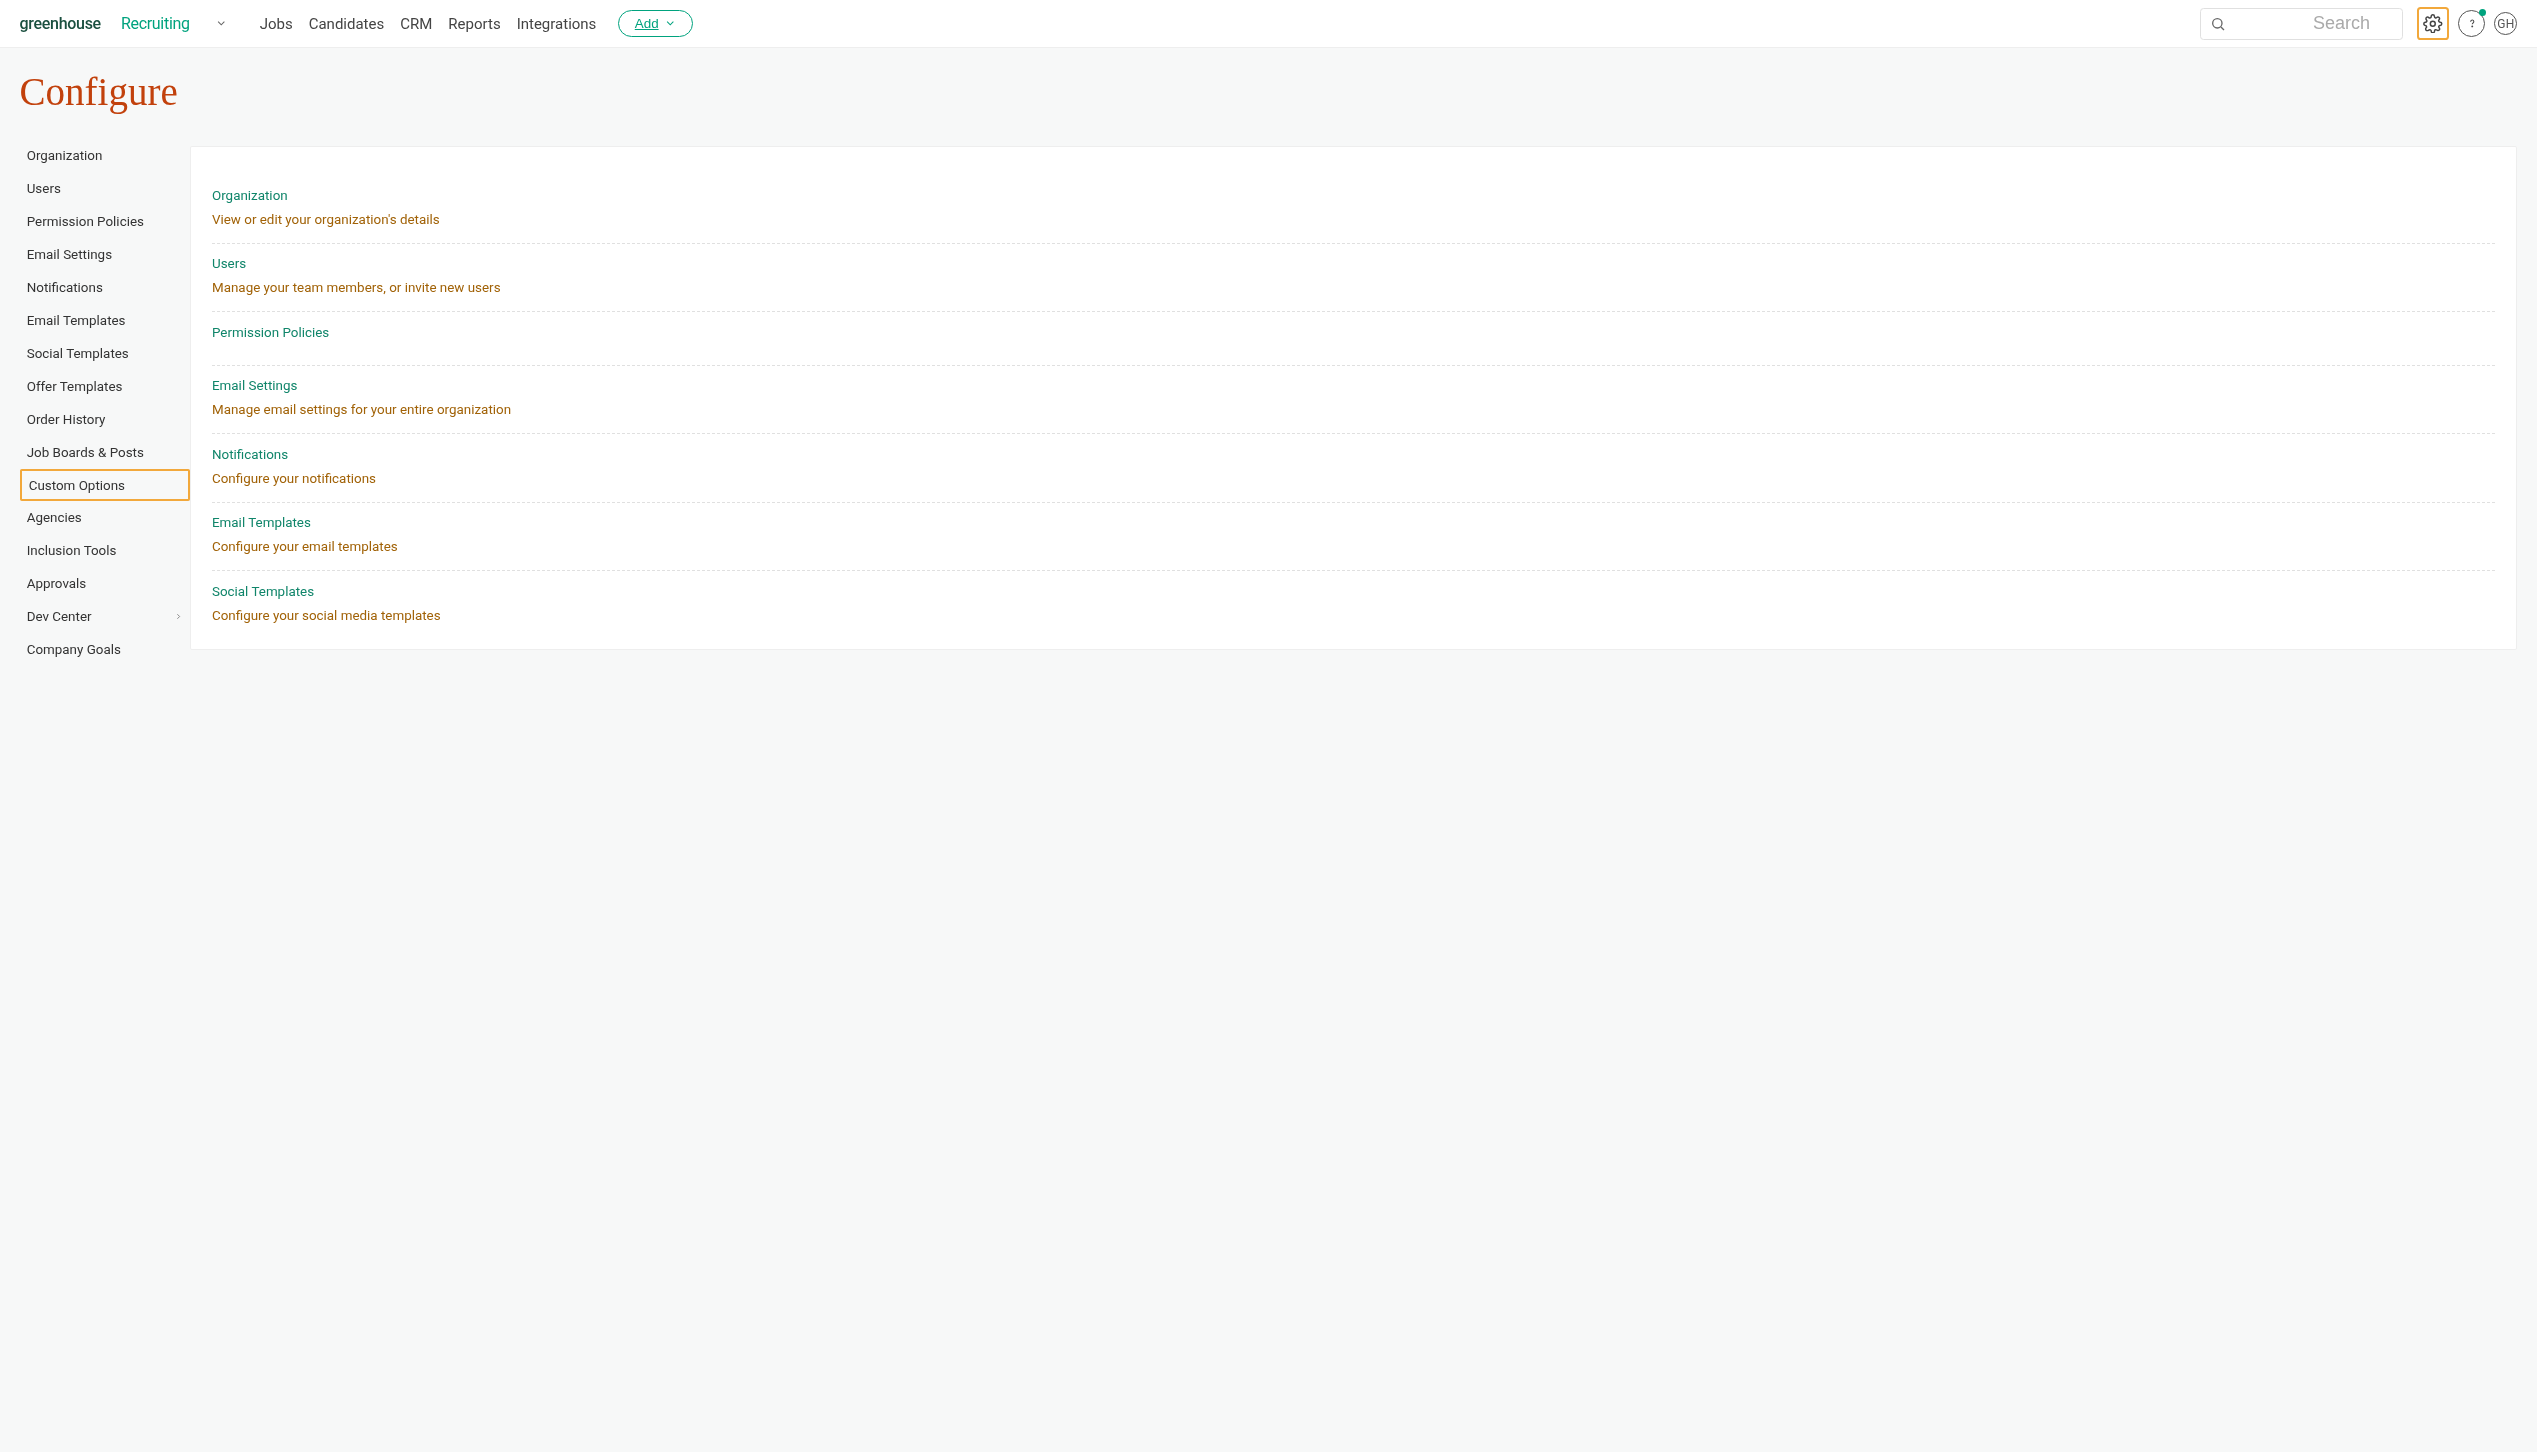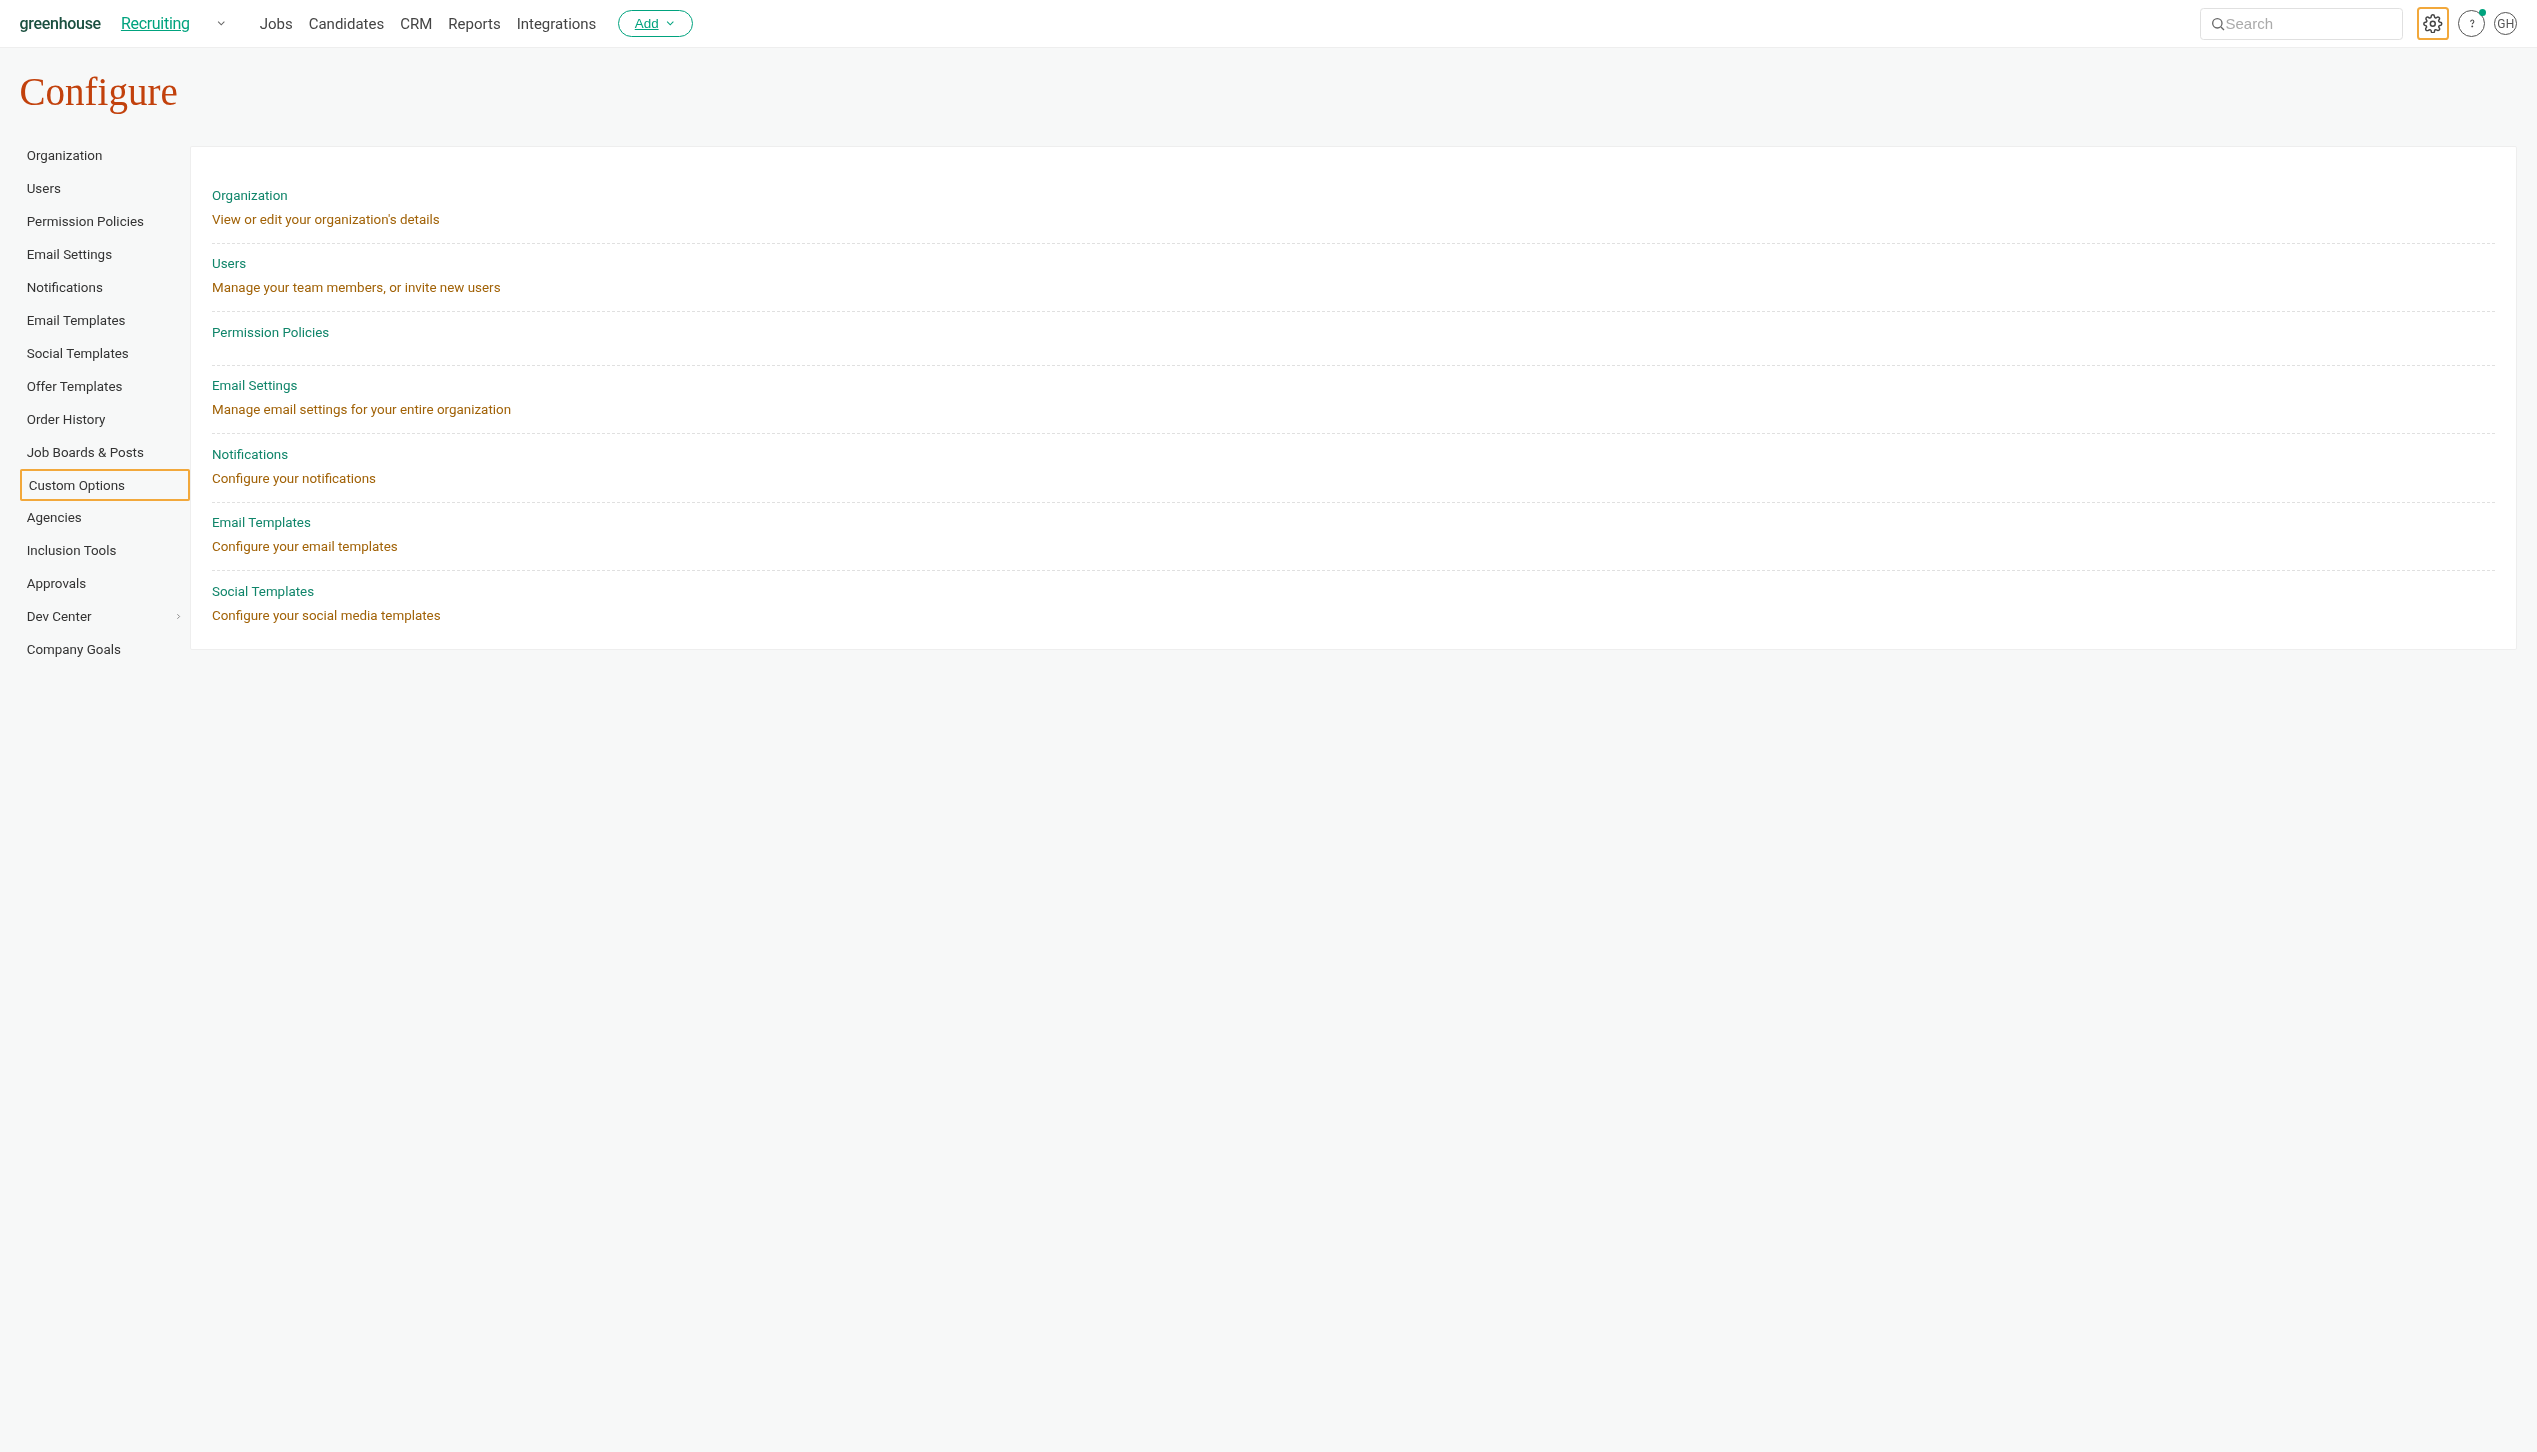--- a/index.html
+++ b/index.html
@@ -17,41 +17,41 @@
   border-bottom: 0.9px solid #eee;
   padding: 0 19.6px;
 }
 .logo {
   display: flex;
   align-items: center;
   gap: 20px;
   margin-right: 10.7px;
 }
 .logo-text1 { color: #1a4f3f; font-size: 16px; font-weight: 500; letter-spacing: -0.3px; }
-.logo-text2 { color: #00a37e; font-size: 16px; font-weight: 400; letter-spacing: -0.3px; text-decoration: underline; }
+.logo-text2 { color: #00a37e; font-size: 16px; font-weight: 400; letter-spacing: -0.3px; }
 .chevron-small { color: #666; margin-left: 5.4px; }
 .nav { display: flex; gap: 16px; margin-left: 21.4px; }
 .nav a { color: #444; text-decoration: none; font-size: 15px; }
 .add-btn {
   display: inline-flex; align-items: center; gap: 5.4px;
   margin-left: 21.4px;
   border: 0.9px solid #00a37e; border-radius: 16px;
   padding: 5.4px 16px;
   color: #00a37e; font-size: 13.4px; font-weight: 500;
   background: #fff; cursor: pointer; text-decoration: underline;
 }
 .spacer { flex: 1; }
 .search-wrap {
   display: flex; align-items: center;
   border: 0.9px solid #e0e0e0; border-radius: 3.6px;
   height: 32px; width: 203px;
   padding: 0 9px;
   background: #fff;
 }
-.search-wrap input { border: 0; outline: 0; flex: 1; font-size: 15px; color: #0369a1; background: transparent; }
+.search-wrap input { border: 0; outline: 0; flex: 1; font-size: 18px; color: #0369a1; background: transparent; text-align: center; }
 .search-wrap input::placeholder { color: #aaa; }
 .icon-btn {
   width: 27px; height: 27px; border-radius: 50%;
   display: inline-flex; align-items: center; justify-content: center;
   border: 1.3px solid #555; color: #555; cursor: pointer;
   background: #fff;
 }
 .icon-btn.plain { border: 1.3px solid #555; }
 .settings-highlight { border: 2.7px solid #f2a83b; border-radius: 3.6px; padding: 1.8px; margin-left: 14.3px; }
 .settings-highlight .icon-btn { border: 0; width: 25px; height: 25px; }

